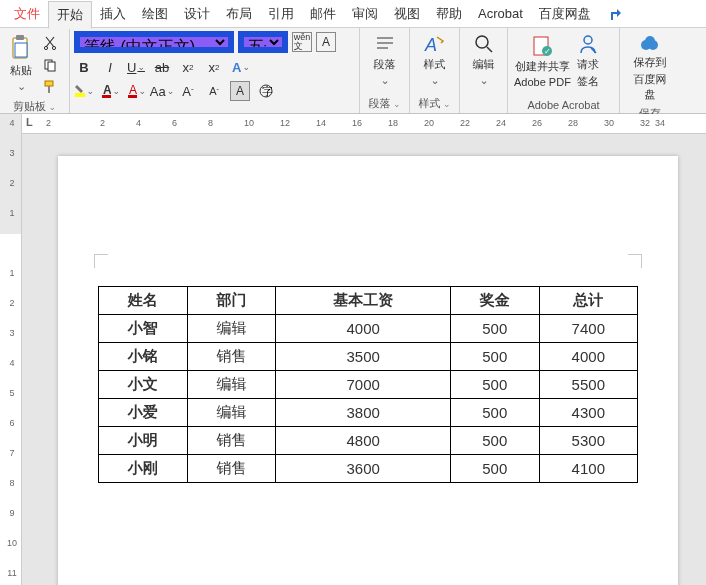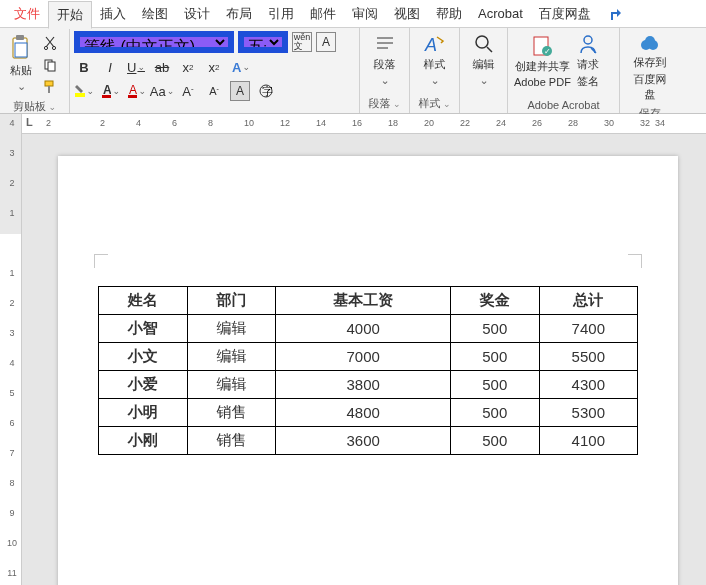--- a/index.html
+++ b/index.html
@@ -345,20 +345,27 @@
             </thead>
           <tbody id="tbody">
               <tr>
                 <td class="name">小智</td>
                 <td>编辑</td>
                 <td>4000</td>
                 <td>500</td>
                 <td>7400</td>
               </tr>
               <tr>
+                <td class="name">小铭</td>
+                <td>销售</td>
+                <td>3500</td>
+                <td>500</td>
+                <td>4000</td>
+              </tr>
+              <tr>
                 <td class="name">小文</td>
                 <td>编辑</td>
                 <td>7000</td>
                 <td>500</td>
                 <td>5500</td>
               </tr>
               <tr>
                 <td class="name">小爱</td>
                 <td>编辑</td>
                 <td>3800</td>

